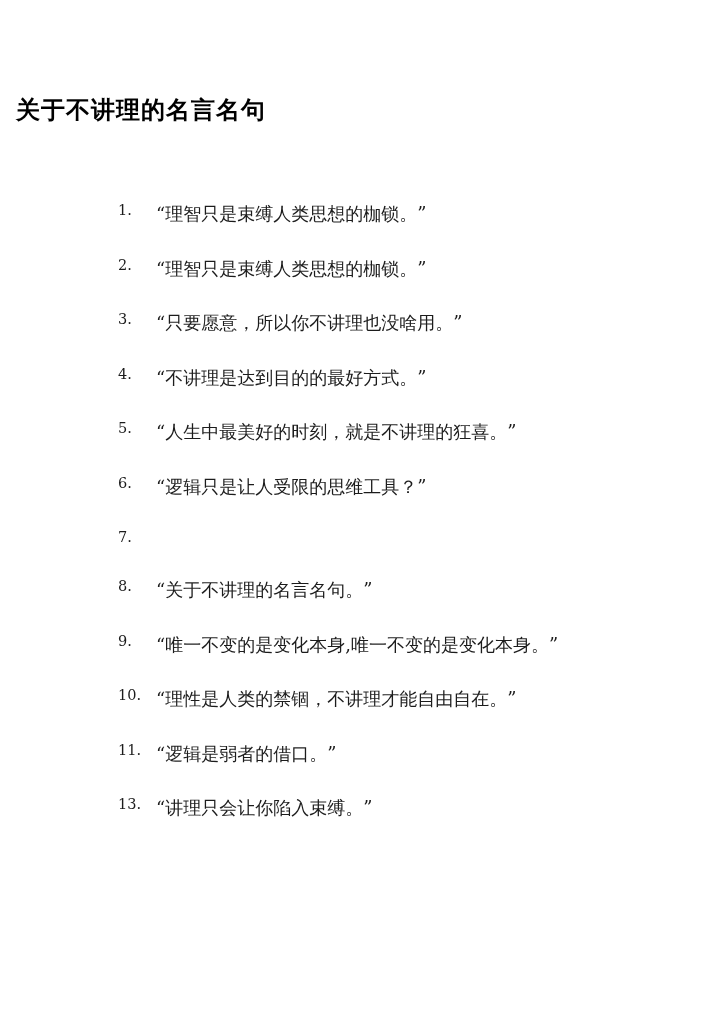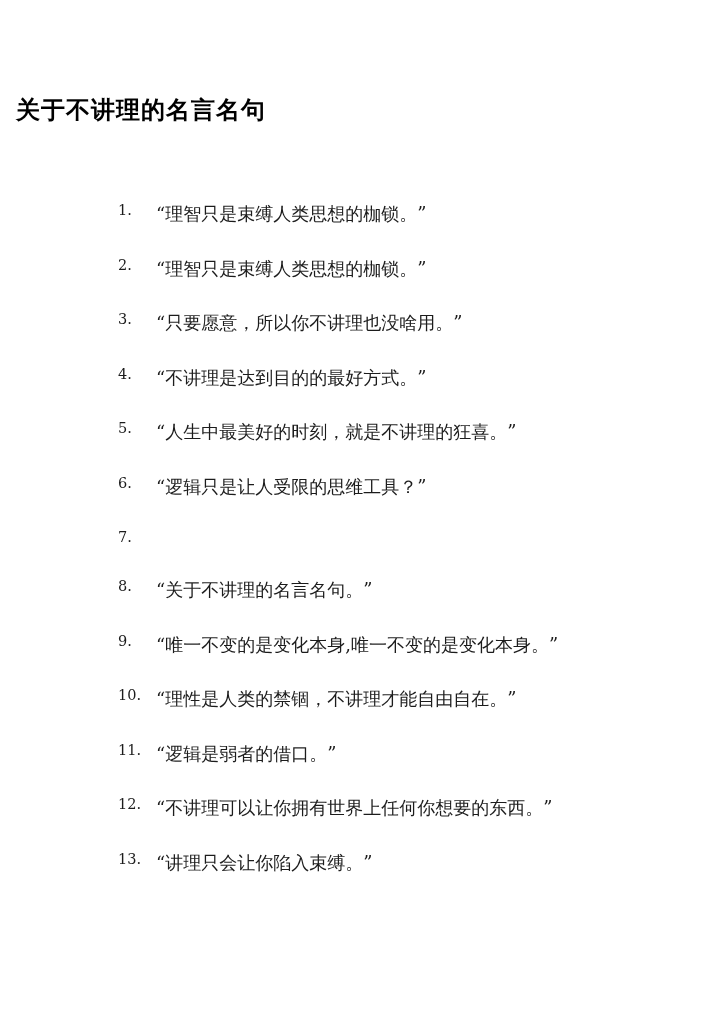--- a/index.html
+++ b/index.html
@@ -107,21 +107,17 @@
     </li>
     <li class="quote-item">
       <span class="quote-num">10.</span>
       <span class="quote-text">“理性是人类的禁锢，不讲理才能自由自在。”</span>
     </li>
     <li class="quote-item">
       <span class="quote-num">11.</span>
       <span class="quote-text">“逻辑是弱者的借口。”</span>
     </li>
     <li class="quote-item">
-      <span class="quote-num">12.</span>
-      <span class="quote-text">“不讲理可以让你拥有世界上任何你想要的东西。”</span>
-    </li>
-    <li class="quote-item">
       <span class="quote-num">13.</span>
       <span class="quote-text">“讲理只会让你陷入束缚。”</span>
     </li>
   </ol>
 </div>
 
 </body></html>

